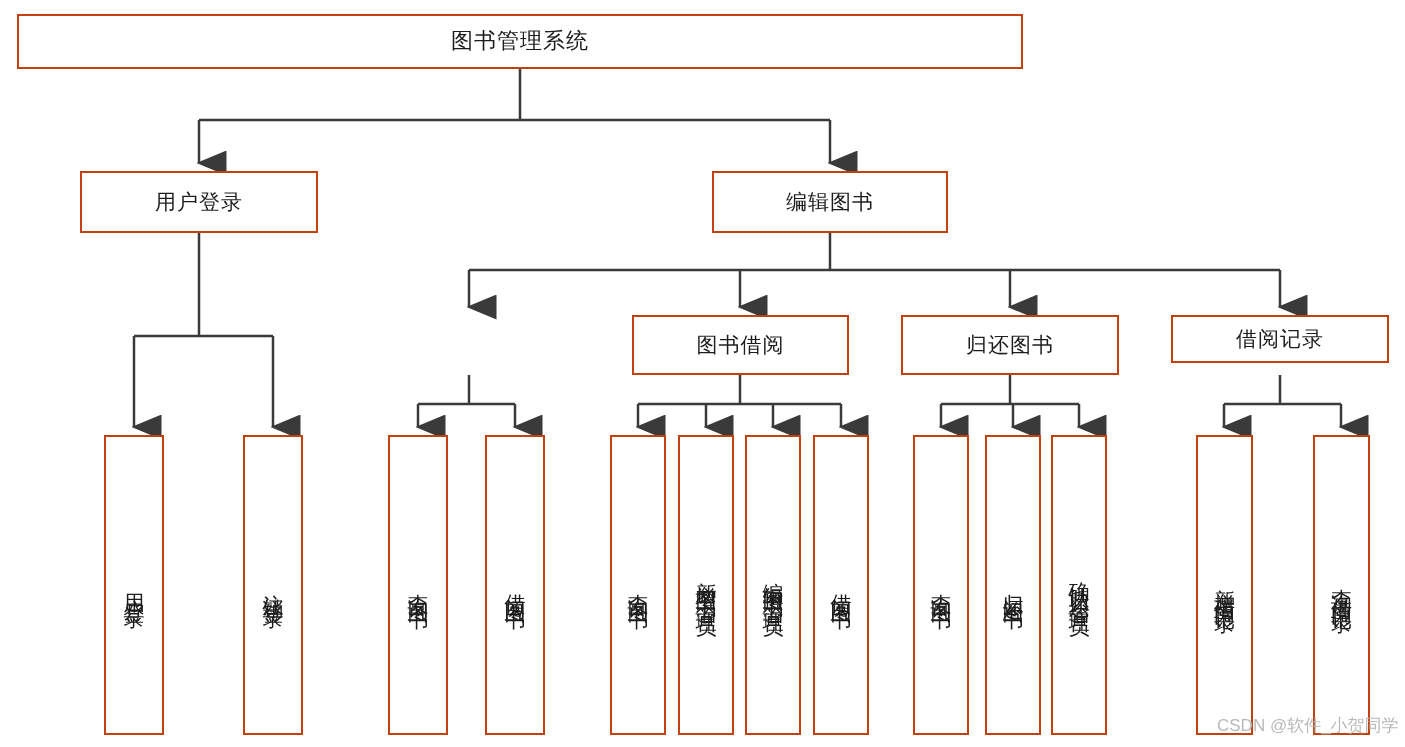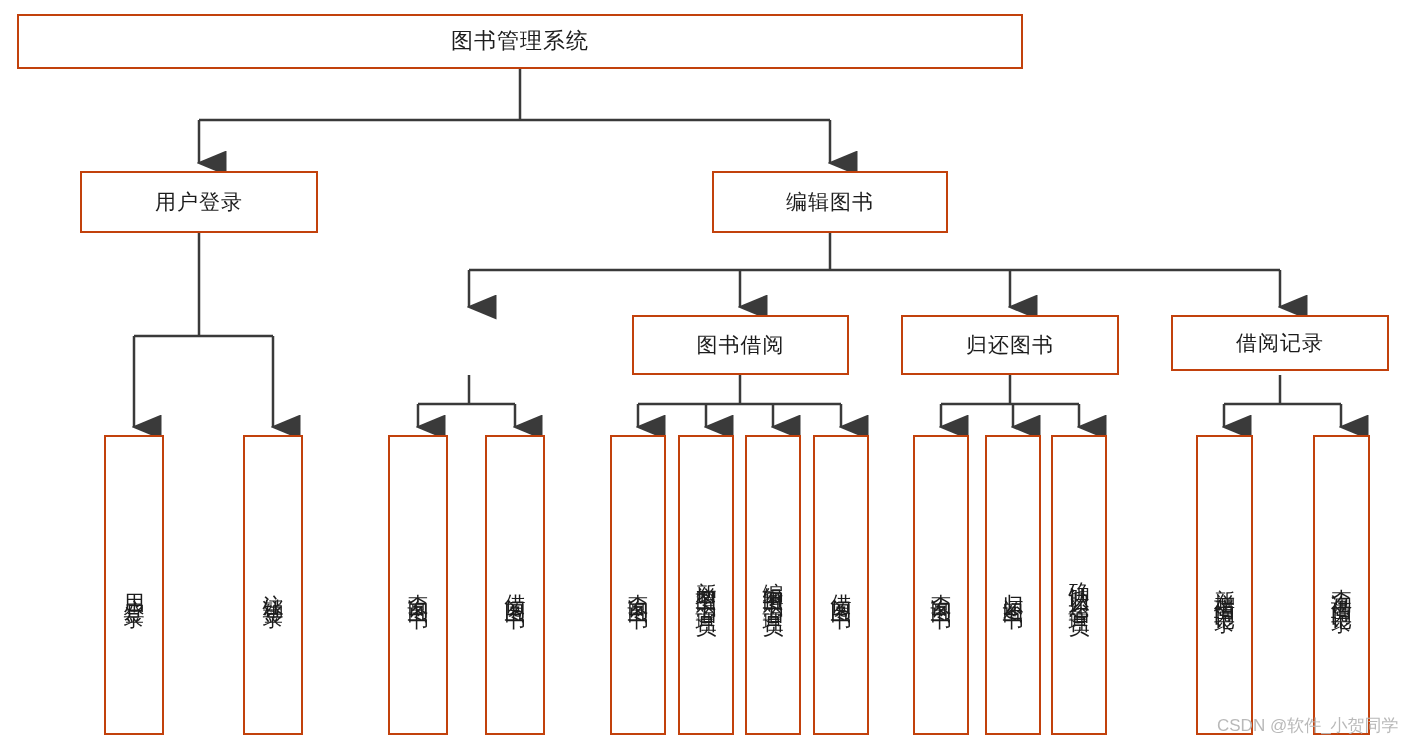--- a/index.html
+++ b/index.html
@@ -133,21 +133,21 @@
   <div class="node node-h" id="n-l1-1" style="left: 712px; top: 171px; width: 236px; height: 62px;">
     <span>编辑图书</span>
   </div>
 
   <div class="node node-h" id="n-l2-1" style="left: 632px; top: 315px; width: 217px; height: 60px;">
     <span>图书借阅</span>
   </div>
   <div class="node node-h" id="n-l2-2" style="left: 901px; top: 315px; width: 218px; height: 60px;">
     <span>归还图书</span>
   </div>
-  <div class="node node-h" id="n-l2-3" style="left: 1171px; top: 315px; width: 218px; height: 56px;">
+  <div class="node node-h" id="n-l2-3" style="left: 1171px; top: 315px; width: 218px; height: 48px;">
     <span>借阅记录</span>
   </div>
 
   <div class="node node-v" id="n-lf-0" style="left: 104px; top: 435px; width: 60px; height: 300px;">
     <span>用户登录</span>
   </div>
   <div class="node node-v" id="n-lf-1" style="left: 243px; top: 435px; width: 60px; height: 300px;">
     <span>注销登录</span>
   </div>
   <div class="node node-v" id="n-lf-2" style="left: 388px; top: 435px; width: 60px; height: 300px;">

